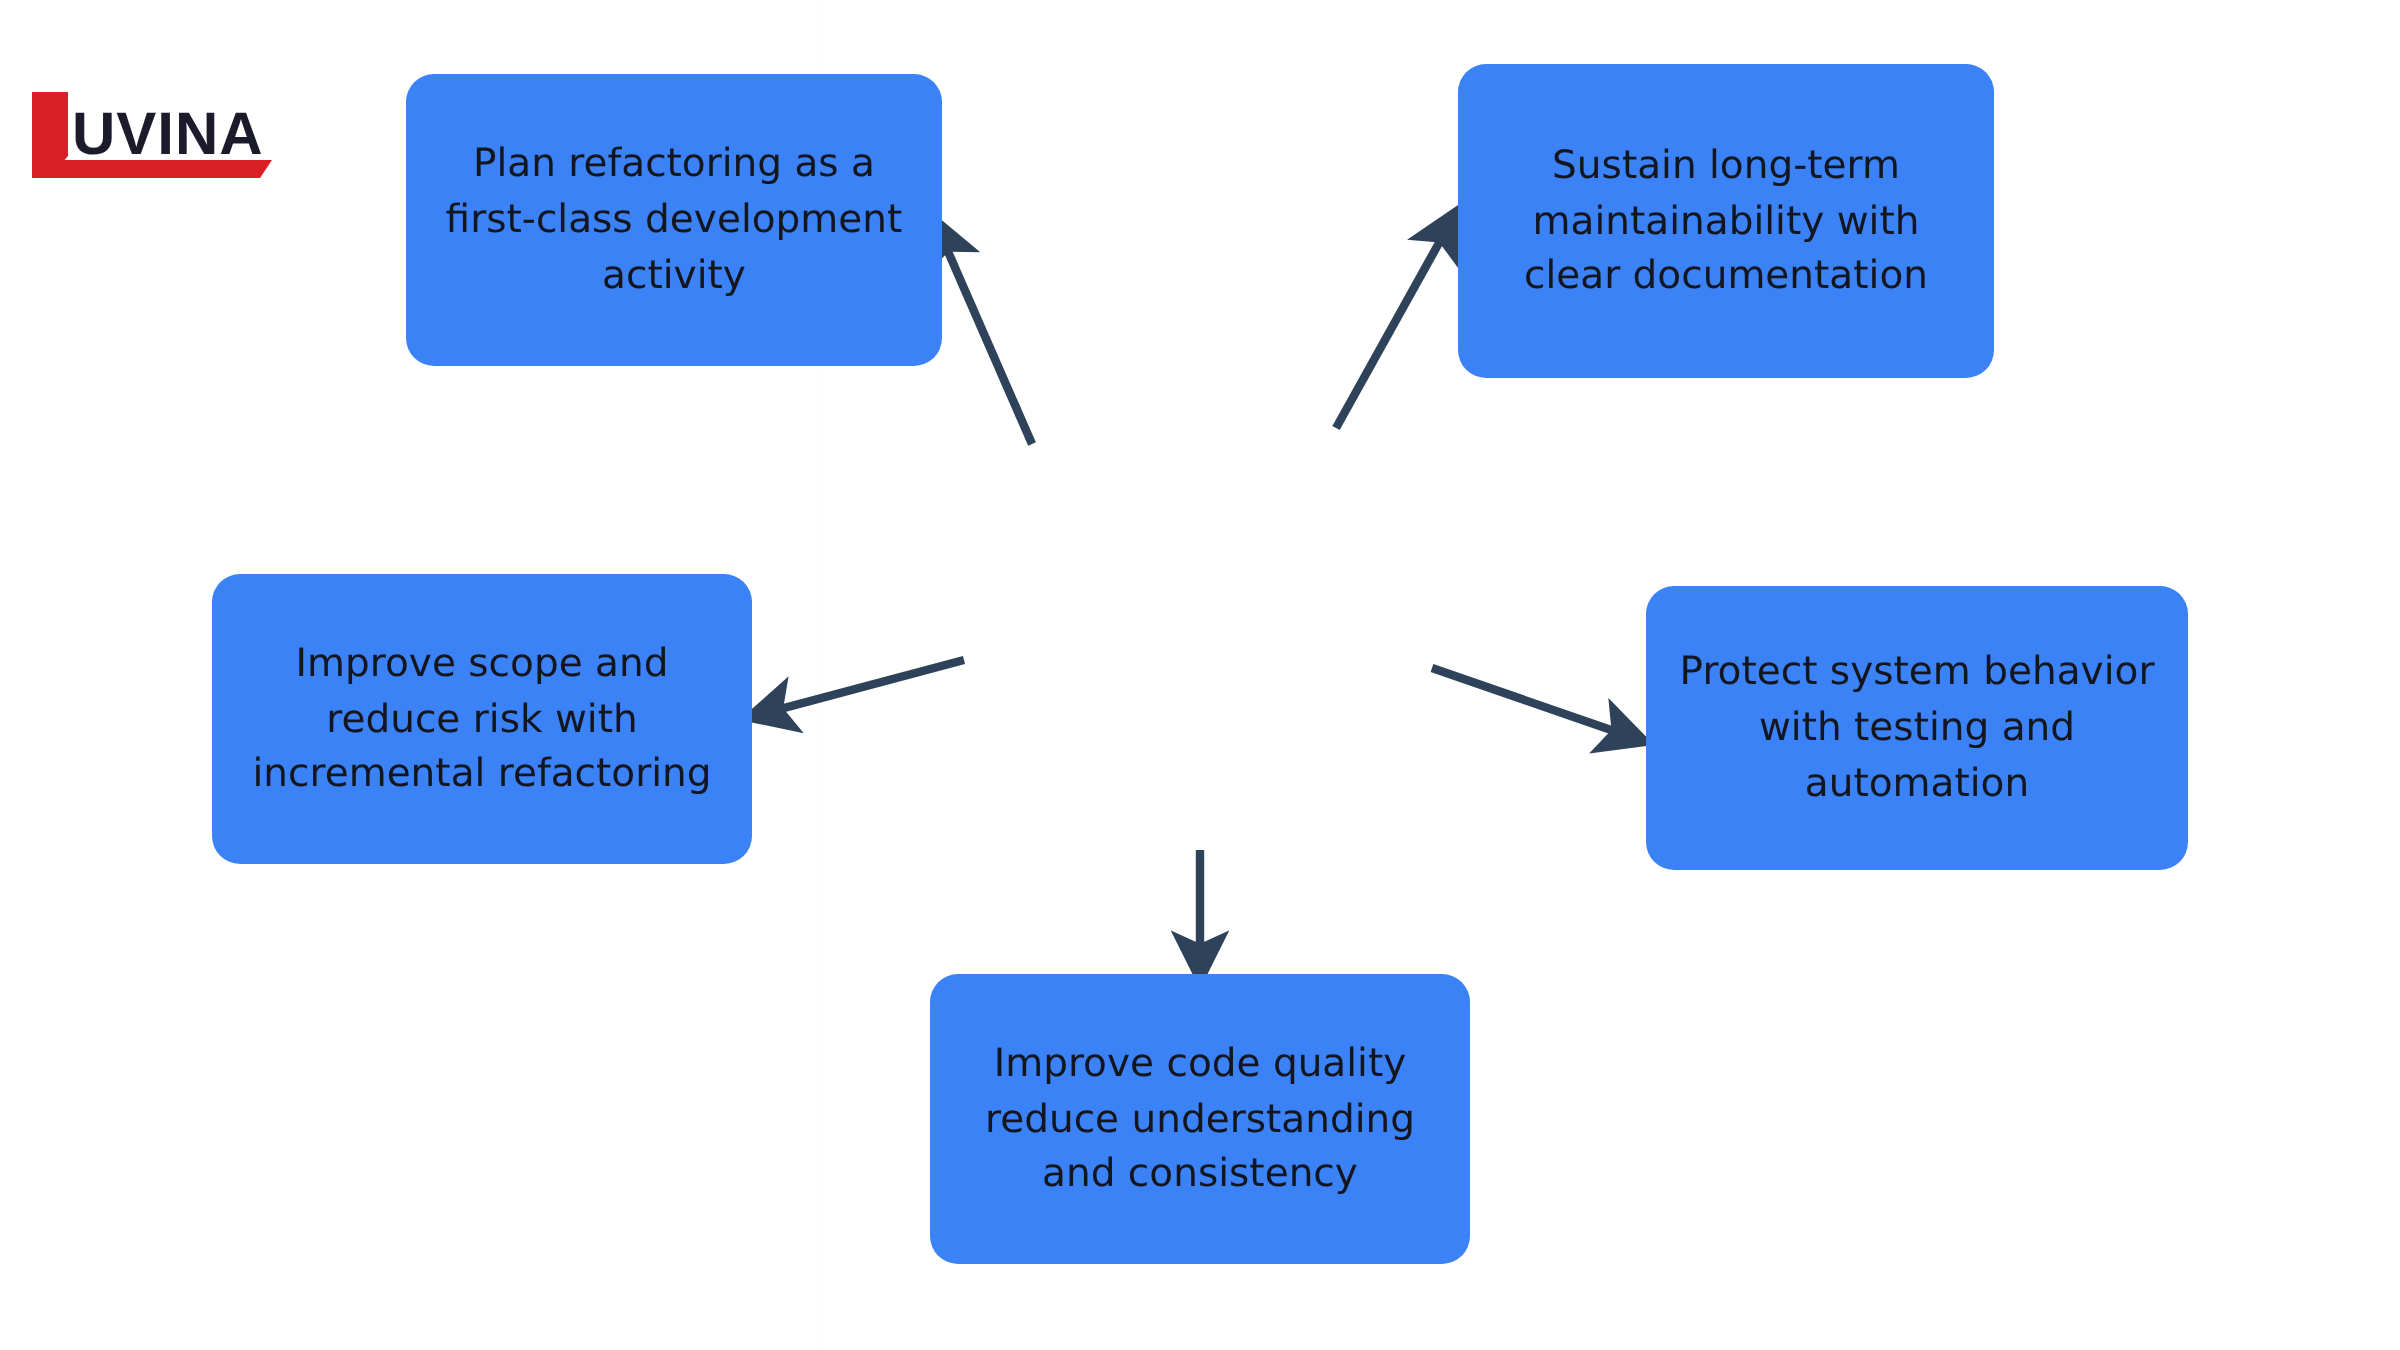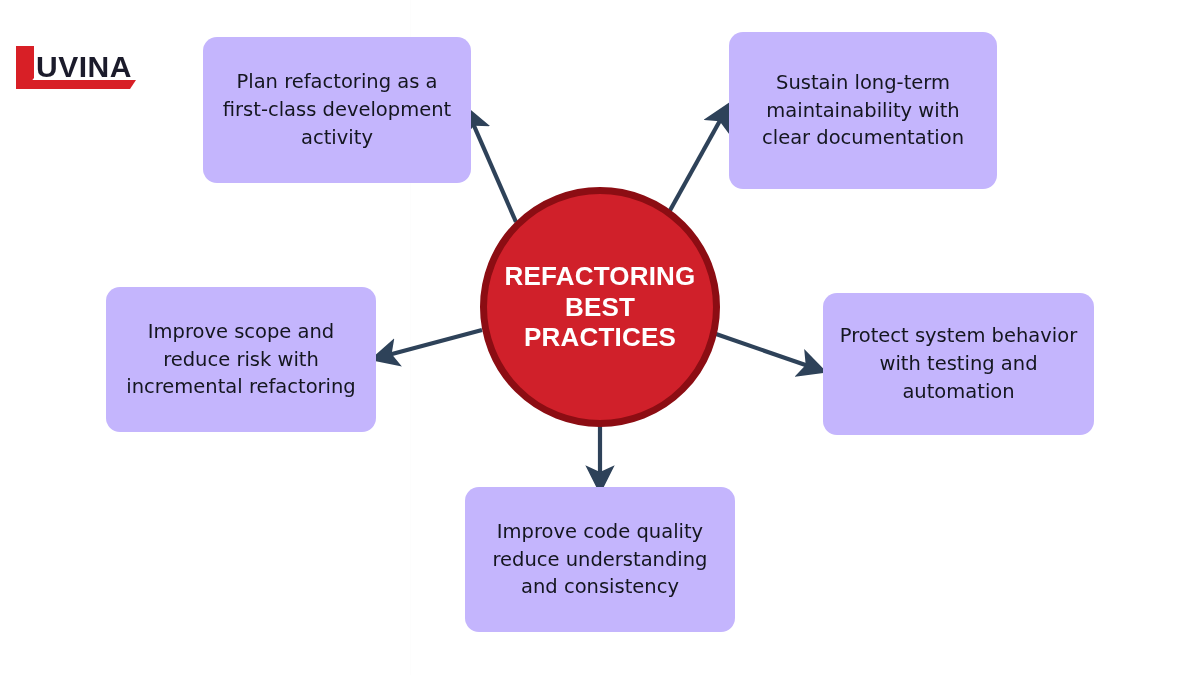--- a/index.html
+++ b/index.html
@@ -74,21 +74,21 @@
     line-height: 1.18;
     text-align: center;
     letter-spacing: 0.2px;
     white-space: pre-line;
     padding: 0 10px;
   }
 
   
   .box {
     position: absolute;
-    background: #c4b5fd;
+    background: #3b82f6;
     border-radius: 14px;
     display: flex;
     align-items: center;
     justify-content: center;
     box-sizing: border-box;
     z-index: 4;
   }
   .box-label {
     color: #14161f;
     font-family: "DejaVu Sans", sans-serif;
@@ -133,25 +133,20 @@
 
     <line x1="668" y1="214" x2="727" y2="108" stroke="#2e4259" stroke-width="4.2" marker-end="url(#ah)"></line>
 
     <line x1="482" y1="330" x2="377" y2="358" stroke="#2e4259" stroke-width="4.2" marker-end="url(#ah)"></line>
 
     <line x1="716" y1="334" x2="820" y2="370" stroke="#2e4259" stroke-width="4.2" marker-end="url(#ah)"></line>
 
     <line x1="600" y1="425" x2="600" y2="487" stroke="#2e4259" stroke-width="4.2" marker-end="url(#ah)"></line>
   </svg>
 
-  <div class="center-circle">
-    <div class="center-label">REFACTORING
-BEST
-PRACTICES</div>
-  </div>
 
   <div class="box" id="box-plan">
     <div class="box-label">Plan refactoring as a first-class development activity</div>
   </div>
 
   <div class="box" id="box-sustain">
     <div class="box-label">Sustain long-term maintainability with clear documentation</div>
   </div>
 
   <div class="box" id="box-control">

